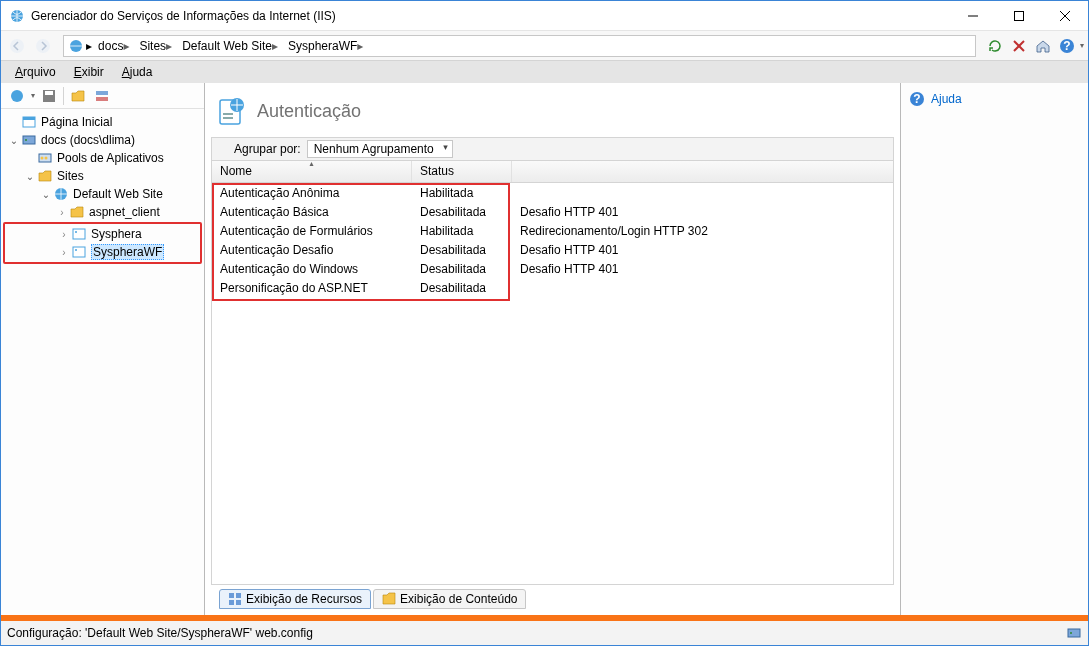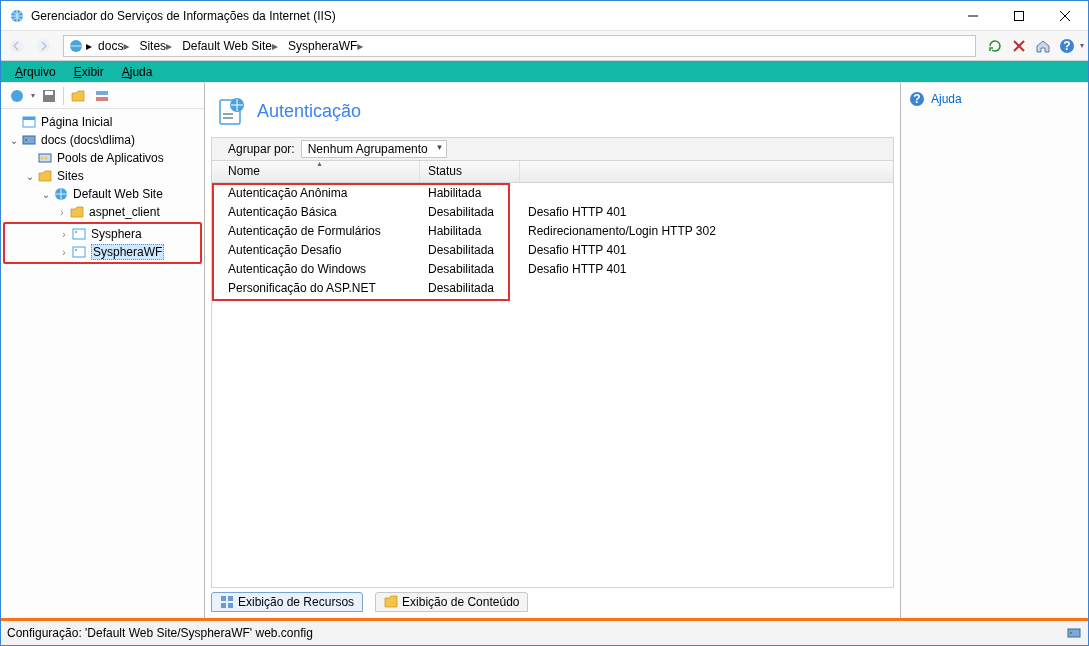--- a/index.html
+++ b/index.html
@@ -17,21 +17,21 @@
 .navbar { height: 30px; background: #f7f7f7; border-bottom: 1px solid #d4d4d4; display: flex; align-items: center; padding: 0 4px; }
 .nav-arrows { display: flex; gap: 2px; margin-right: 4px; }
 .nav-arrow { width: 24px; height: 24px; border-radius: 3px; display: flex; align-items: center; justify-content: center; opacity: 0.4; }
 .breadcrumb { flex: 1; height: 22px; background: #fff; border: 1px solid #c7c7c7; display: flex; align-items: center; padding: 0 4px; gap: 2px; margin: 0 4px; }
 .crumb { display: flex; align-items: center; gap: 0; padding: 0 4px; }
 .crumb .sep { color: #606060; }
 .nav-right { display: flex; gap: 2px; margin-left: 4px; }
 .nav-tool { width: 22px; height: 22px; display: flex; align-items: center; justify-content: center; }
 
 
-.menubar { height: 22px; background: #14b8a6; display: flex; align-items: center; padding: 0 6px; gap: 2px; border-bottom: 1px solid #e5e5e5; }
+.menubar { height: 22px; background: #e5e5e5; display: flex; align-items: center; padding: 0 6px; gap: 2px; border-bottom: 1px solid #e5e5e5; }
 .menu-item { padding: 2px 8px; }
 .menu-item .ul { text-decoration: underline; }
 
 
 .main { flex: 1; display: flex; min-height: 0; }
 
 
 .connections { width: 204px; border-right: 1px solid #b9b9b9; display: flex; flex-direction: column; background: #fdfdfd; }
 .panel-header { height: 22px; background: linear-gradient(#f5f5f5,#e5e5e5); border-bottom: 1px solid #c2c2c2; display: flex; align-items: center; padding: 0 6px; font-weight: bold; color: #1a1a1a; }
 .conn-toolbar { height: 26px; display: flex; align-items: center; gap: 4px; padding: 0 6px; border-bottom: 1px solid #e1e1e1; }
@@ -39,52 +39,52 @@
 .tree { flex: 1; padding: 4px 2px; overflow: auto; }
 .tree-node { display: flex; align-items: center; height: 18px; white-space: nowrap; }
 .tree-node .twisty { width: 14px; text-align: center; color: #606060; font-size: 10px; }
 .tree-node .node-icon { width: 16px; height: 16px; margin-right: 4px; display: inline-flex; align-items: center; justify-content: center; }
 .tree-node.selected .label { background: #cde8ff; border: 1px dotted #3399ff; padding: 0 1px; }
 .tree-highlight { border: 2px solid #e03030; border-radius: 2px; padding: 1px 0; margin-top: 1px; }
 
 
 .content { flex: 1; display: flex; flex-direction: column; padding: 6px; min-width: 0; }
 .feature-head { display: flex; align-items: center; gap: 10px; padding: 6px 0 10px 4px; }
-.feature-head h1 { font-size: 18px; font-weight: normal; color: #3b82f6; }
-.group-row { display: flex; align-items: center; height: 24px; border: 1px solid #d4d4d4; background: #f3f3f3; padding: 0 16px; gap: 6px; }
+.feature-head h1 { font-size: 18px; font-weight: normal; color: #737373; }
+.group-row { display: flex; align-items: center; height: 24px; border: 1px solid #d4d4d4; background: #f3f3f3; padding: 0 22px; gap: 6px; }
 .group-row .combo { background: #fff; border: 1px solid #c7c7c7; padding: 1px 18px 1px 6px; position: relative; }
 .group-row .combo::after { content: "▾"; position: absolute; right: 4px; top: 1px; font-size: 9px; color: #444; }
 
 .listview { flex: 1; border: 1px solid #d4d4d4; border-top: none; display: flex; flex-direction: column; }
 .list-header { display: flex; height: 22px; background: linear-gradient(#fafafa,#ececec); border-bottom: 1px solid #d4d4d4; }
 .list-header .col { padding: 3px 8px; border-right: 1px solid #e1e1e1; }
-.col-name { width: 200px; position: relative; margin-left: 8px; }
+.col-name { width: 200px; position: relative; }
 .col-status { width: 100px; }
 .col-resp { flex: 1; }
 .sort-ind { position: absolute; left: 50%; top: -2px; transform: translateX(-50%); font-size: 8px; color: #666; }
 
 .list-body { flex: 1; position: relative; background: #fff; }
 .list-row { display: flex; height: 19px; align-items: center; }
 .list-row .cell { padding: 0 8px; overflow: hidden; text-overflow: ellipsis; white-space: nowrap; }
 .cell.col-name { width: 200px; }
 .cell.col-status { width: 100px; }
 .cell.col-resp { flex: 1; }
 .red-box { position: absolute; border: 2px solid #e03030; pointer-events: none; }
 
-.view-tabs { height: 24px; display: flex; align-items: flex-end; gap: 12px; padding-top: 4px; }
+.view-tabs { height: 24px; display: flex; align-items: flex-end; gap: 2px; padding-top: 4px; margin-left: 8px; }
 .view-tab { display: flex; align-items: center; gap: 4px; padding: 2px 8px; border: 1px solid #c7c7c7; border-top-left-radius: 3px; border-top-right-radius: 3px; background: #f4f4f4; }
 .view-tab.active { border-color: #7aa3d2; background: #eaf2fb; }
 
 
 .actions { width: 188px; border-left: 1px solid #b9b9b9; display: flex; flex-direction: column; background: #fdfdfd; }
 .actions-body { padding: 6px 8px; }
 .action-link { display: flex; align-items: center; gap: 6px; color: #0066cc; padding: 2px 0; }
 
 
-.statusbar { height: 22px; background: #f3f3f3; border-top: 3px solid #f97316; display: flex; align-items: center; padding: 12px 6px; }
+.statusbar { height: 22px; background: #f3f3f3; border-top: 6px solid #f97316; display: flex; align-items: center; padding: 12px 6px; }
 .statusbar .spacer { flex: 1; }
 .status-icon { width: 16px; height: 16px; }
 
 
 svg { display: block; }
 </style>
 </head>
 <body>
 
 <div class="titlebar">

